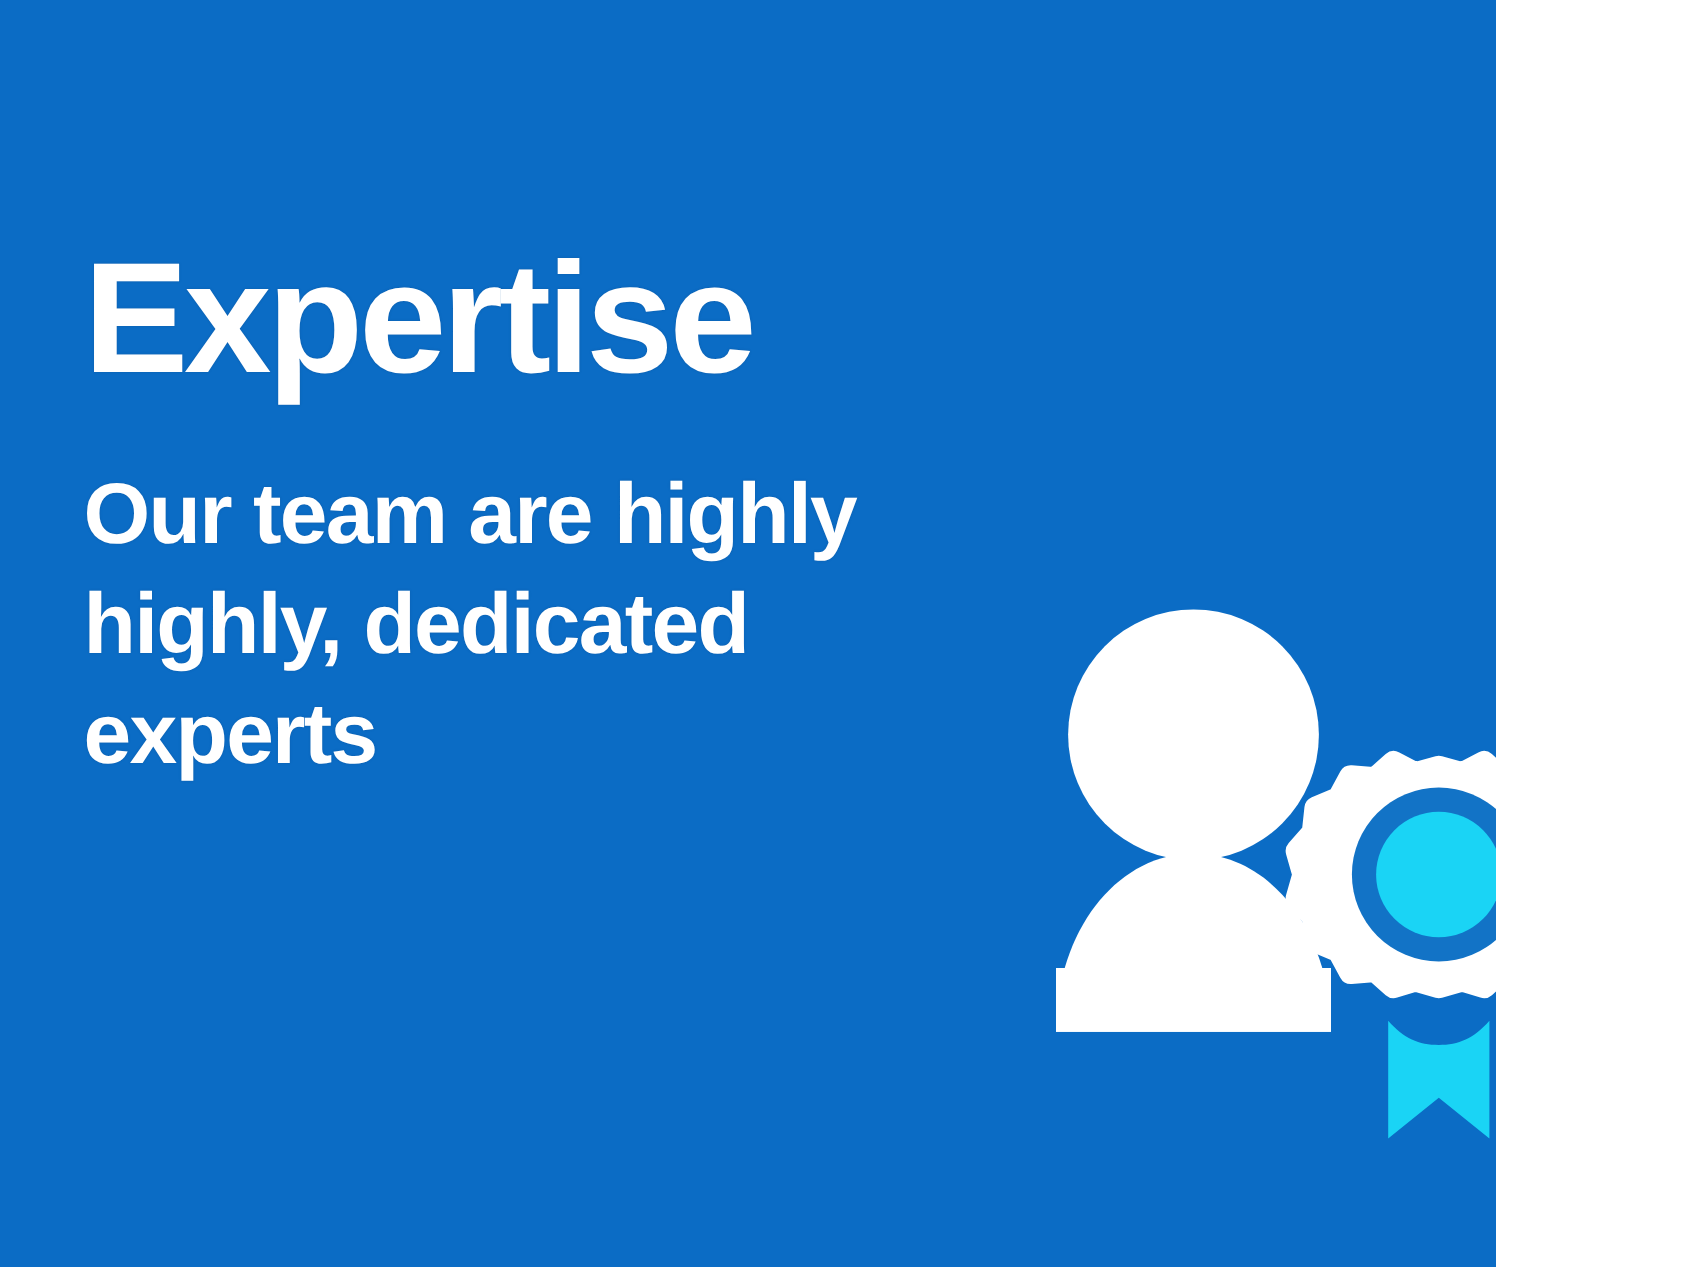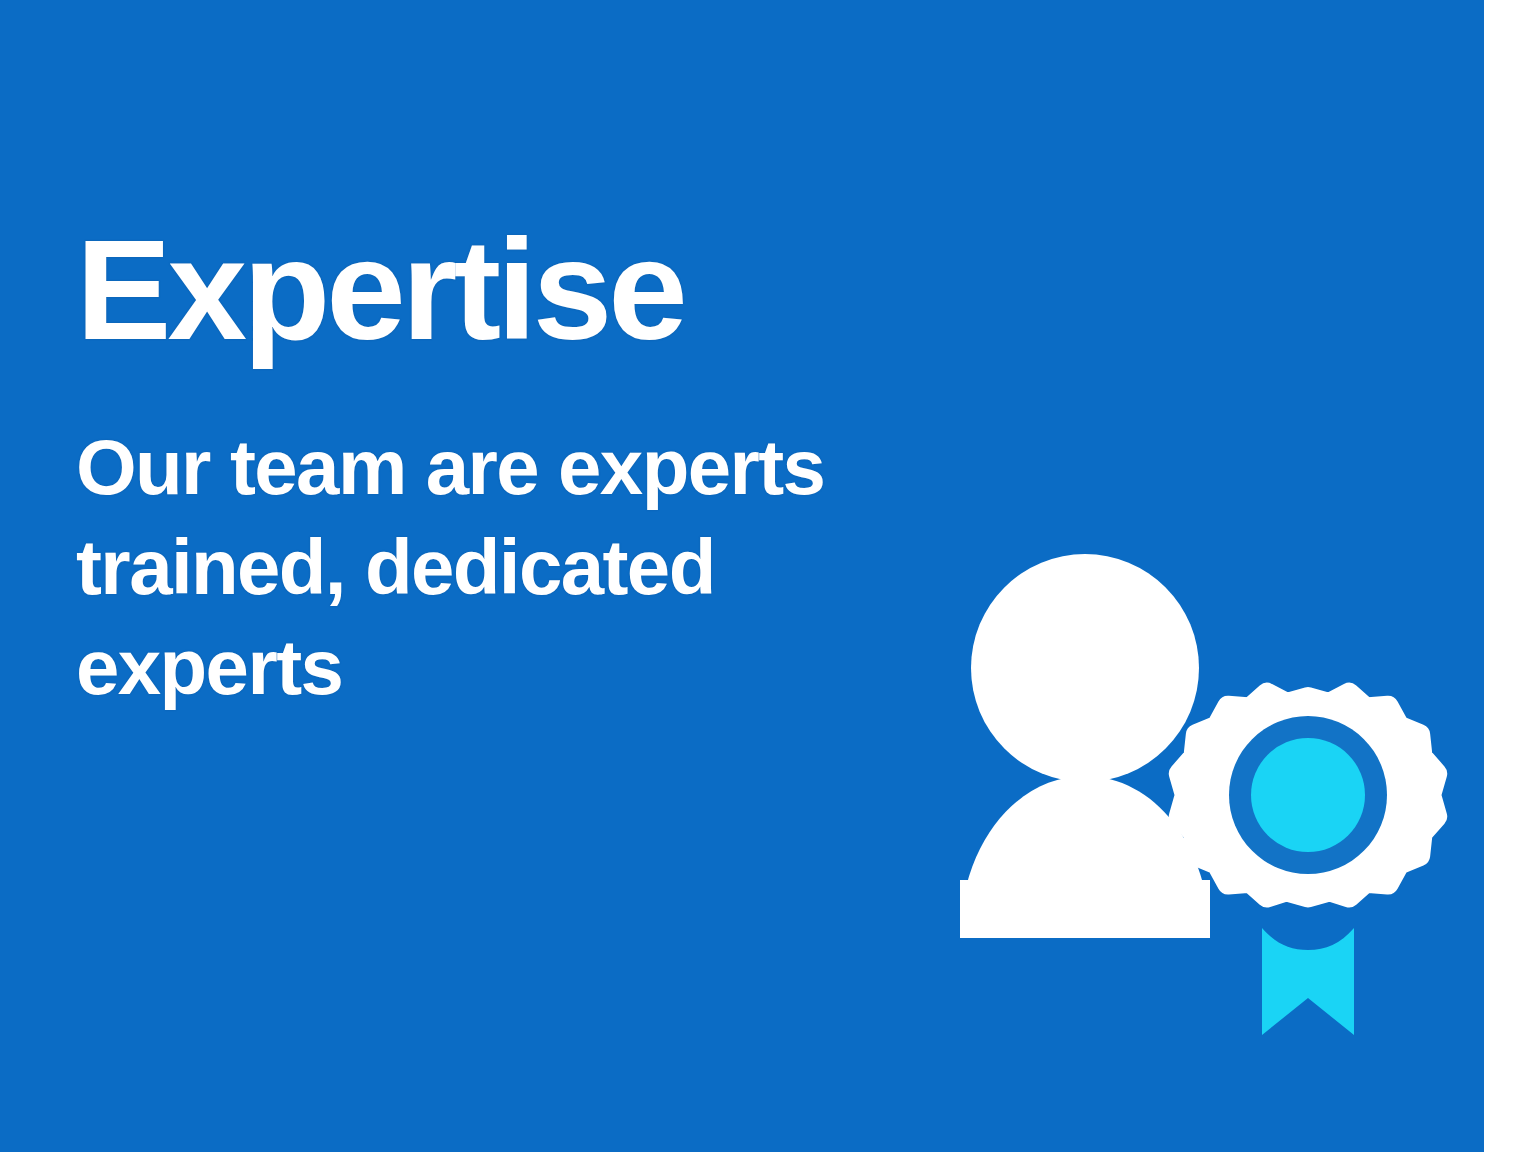--- a/index.html
+++ b/index.html
@@ -9,21 +9,21 @@
   }
   body {
     width: 1536px;
     height: 1152px;
     overflow: hidden;
     font-family: "Liberation Sans", sans-serif;
   }
 
   #slide {
     position: relative;
-    width: 1484px;
+    width: 1360px;
     height: 1152px;
     background: #0b6cc5;
     overflow: hidden;
   }
 
   
   #text-block {
     position: absolute;
     left: 76px;
     top: 218px;
@@ -72,21 +72,21 @@
   }
 </style>
 </head>
 <body>
 
 <div id="slide">
 
   <div id="text-block">
     <h1 id="page-title">Expertise</h1>
 
-    <p id="subtitle">Our team are experts trained, dedicated experts</p>
+    <p id="subtitle">Our team are highly highly, dedicated experts</p>
   </div>
 
   <div id="expert-icon">
     <svg viewBox="0 0 530 540" xmlns="http://www.w3.org/2000/svg" aria-hidden="true">
       <defs>
 
         <clipPath id="clip-person-body">
           <path d="M 30 418
                    A 155 165 0 0 1 340 418
                    L 340 420

